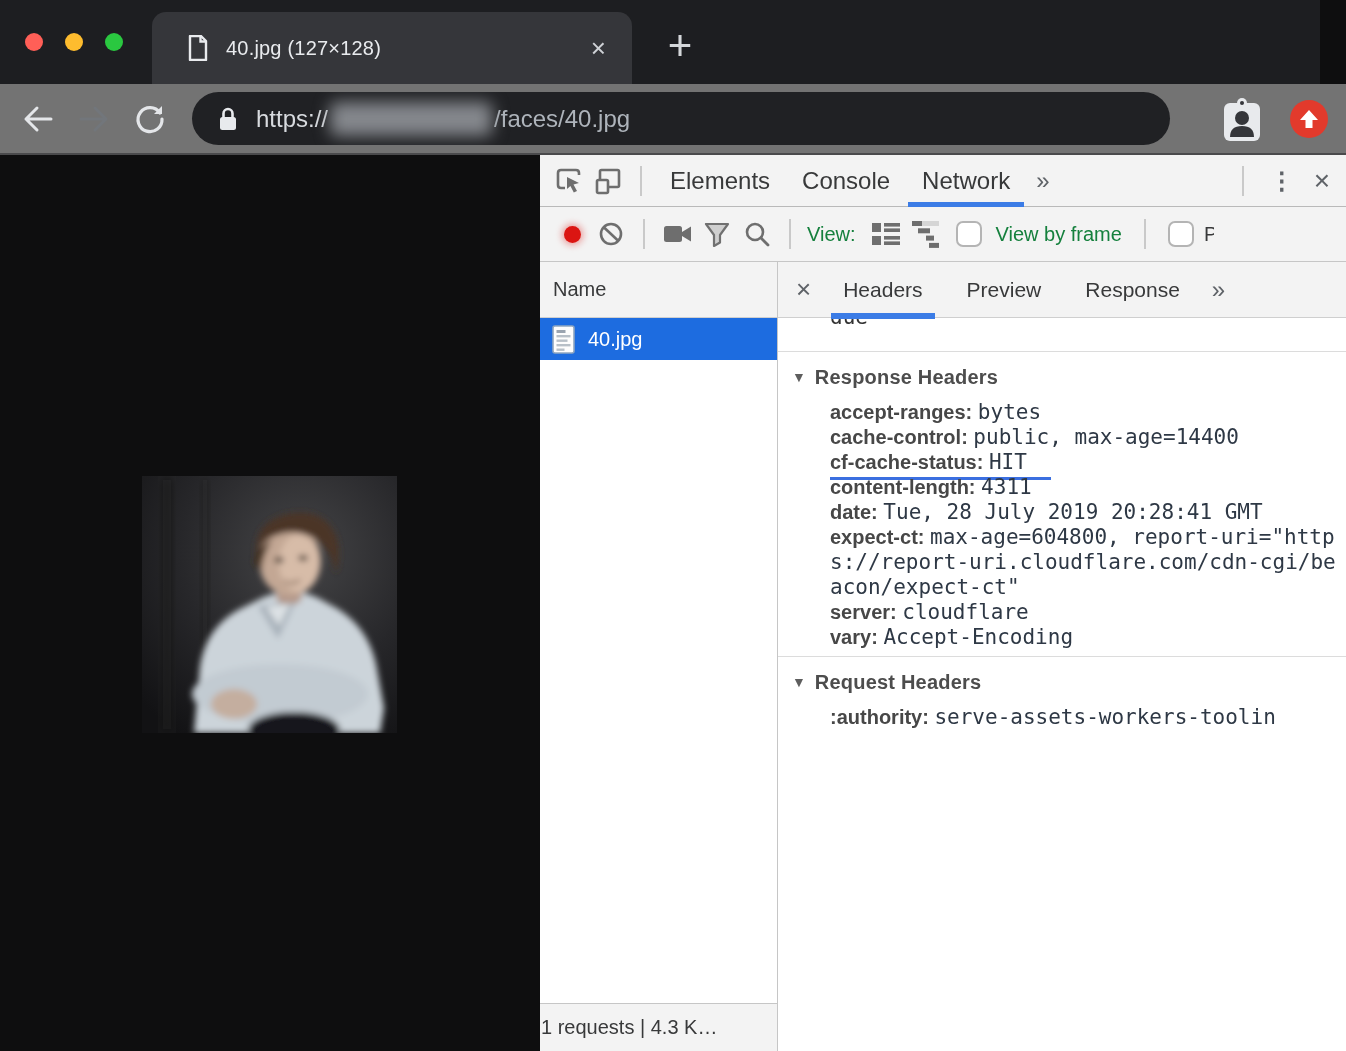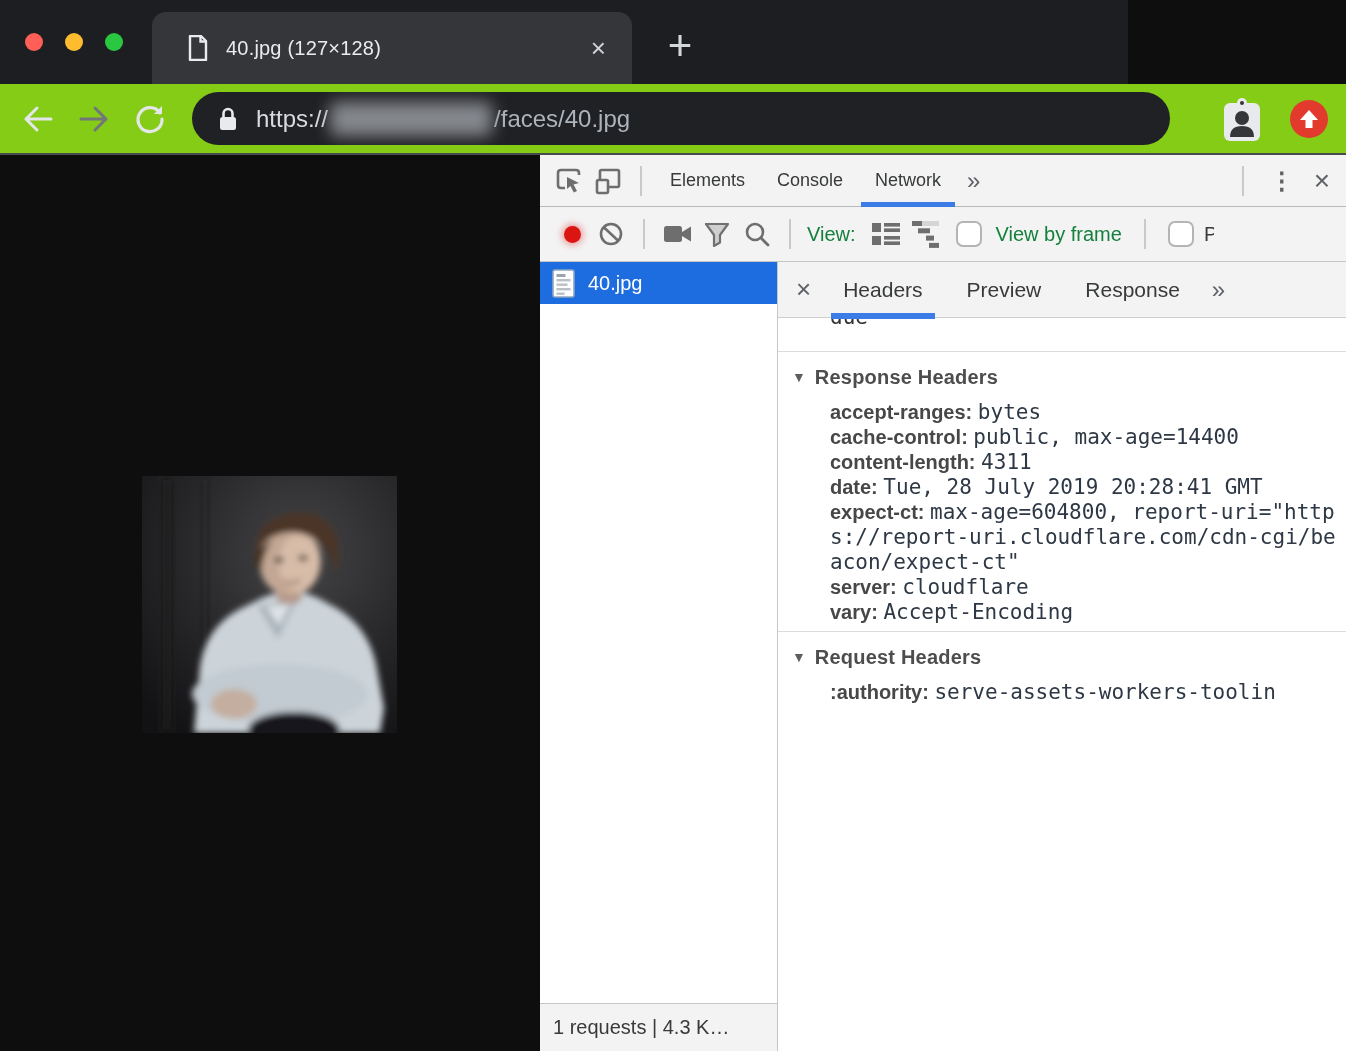--- a/index.html
+++ b/index.html
@@ -1,34 +1,34 @@
 <!DOCTYPE html>
 <html><head>
 <meta charset="utf-8">
 <style>
   * { margin:0; padding:0; box-sizing:border-box; }
   html,body { width:1346px; height:1051px; }
   body { font-family:"Liberation Sans", sans-serif; position:relative; overflow:hidden; background:#0e0e0f; }
 
   
-  .tabstrip { position:absolute; left:0; top:0; width:1128px; height:84px; background:#1d1e21; }
+  .tabstrip { position:absolute; left:0; top:0; width:1320px; height:84px; background:#1d1e21; }
   .traffic { position:absolute; top:33px; width:18px; height:18px; border-radius:50%; }
   .t-red { left:25px; background:#ff5f57; }
   .t-yellow { left:65px; background:#febc2e; }
   .t-green { left:105px; background:#2ac840; }
 
   .tab { position:absolute; left:152px; top:12px; width:480px; height:72px; background:#35363a;
          border-radius:14px 14px 0 0; display:flex; align-items:center; }
   .tab-favicon { margin-left:36px; width:20px; height:26px; }
   .tab-title { margin-left:18px; font-size:20px; color:#e9ebee; letter-spacing:.2px; flex:1; }
   .tab-close { margin-right:26px; color:#cfd2d6; font-size:26px; line-height:26px; cursor:default; }
   .newtab { position:absolute; left:652px; top:18px; width:56px; height:56px; color:#d4d7da;
             font-size:42px; font-weight:300; display:flex; align-items:center; justify-content:center; }
 
-  .toolbar { position:absolute; left:0; top:84px; width:1346px; height:69px; background:#84cc16;
+  .toolbar { position:absolute; left:0; top:84px; width:1346px; height:69px; background:#737373;
              display:flex; align-items:center; }
   .nav-btn { width:56px; height:56px; display:flex; align-items:center; justify-content:center; }
   .nav-back { margin-left:10px; }
   .omnibox { margin-left:14px; width:978px; height:53px; background:#202124; border-radius:27px;
              display:flex; align-items:center; overflow:hidden; }
   .omni-lock { margin-left:26px; }
   .omni-scheme { margin-left:18px; font-size:24px; color:#d8dbdf; }
   .omni-blur { width:162px; height:34px; margin:0 2px; background:#85888d; border-radius:6px; filter:blur(8px); }
   .omni-path { font-size:24px; color:#aeb4bb; }
   .chrome-right { display:flex; align-items:center; margin-left:auto; margin-right:18px; gap:28px; }
@@ -40,41 +40,41 @@
   .page { position:absolute; left:0; top:155px; width:540px; height:896px; background:#0e0e0f; overflow:hidden; }
   .photo { position:absolute; left:142px; top:321px; width:255px; height:257px; overflow:hidden; }
 
   
   .devtools { position:absolute; left:540px; top:155px; width:806px; height:896px; background:#fff;
               color:#333; font-size:19px; }
   .dt-row1 { height:52px; background:#f3f3f3; border-bottom:1px solid #b9b9b9; display:flex; align-items:center; position:relative; }
   .dt-row2 { height:55px; background:#f3f3f3; border-bottom:1px solid #c6c6c6; display:flex; align-items:center; }
   .icon-btn { display:flex; align-items:center; justify-content:center; width:40px; height:40px; }
   .vdiv { width:2px; height:30px; background:#c9c9c9; margin:0 12px; }
-  .dt-tab { position:relative; height:52px; display:flex; align-items:center; padding:0 16px; color:#38393a; font-size:18px;text-align:right; }
+  .dt-tab { position:relative; height:52px; display:flex; align-items:center; padding:0 16px; color:#38393a; font-size:24px;text-align:right; }
   .dt-tab.active::after { content:""; position:absolute; left:2px; right:2px; bottom:0; height:5px; background:#3b7ce6; }
   .dt-more { color:#5f6368; font-size:24px; padding:0 10px; }
   .dt-menu { color:#5f6368; font-size:24px; letter-spacing:0; padding:0 14px; font-weight:bold; }
   .dt-close { color:#5f6368; font-size:28px; padding:0 16px 0 6px; }
   .spacer { flex:1; }
 
   .record-dot { width:17px; height:17px; border-radius:50%; background:#db1512; margin-left:24px;
                 box-shadow:0 0 7px 2px rgba(219,21,18,.4); }
   .view-label { color:#15803d; font-size:20px; margin:0 10px 0 4px; }
   .checkbox { width:26px; height:26px; background:#fff; border:2px solid #b4b4b4; border-radius:7px; margin:0 10px; flex:none; }
   .clip-label { width:10px; overflow:hidden; white-space:nowrap; color:#38393a; font-size:20px; }
 
   .dt-main { display:flex; height:789px; }
   .pane-left { width:238px; border-right:1px solid #c6c6c6; display:flex; flex-direction:column; background:#fff; }
   .col-header { height:56px; background:#f3f3f3; border-bottom:1px solid #cfcfcf; display:flex; align-items:center;
                 padding-left:13px; font-size:20px; color:#38393a; }
   .req-row { height:42px; background:#1d6ce0; color:#fff; display:flex; align-items:center; padding-left:12px; gap:13px; font-size:20px; }
   .pane-left .filler { flex:1; }
   .summary-bar { height:48px; background:#f3f3f3; border-top:1px solid #c6c6c6; display:flex; align-items:center;
-                 padding-left:13px; font-size:20px; color:#38393a; white-space:nowrap; overflow:hidden; }
+                 padding-left:1px; font-size:20px; color:#38393a; white-space:nowrap; overflow:hidden; }
 
   .pane-right { flex:1; display:flex; flex-direction:column; overflow:hidden; }
   .detail-tabs { height:56px; background:#f3f3f3; border-bottom:1px solid #cfcfcf; display:flex; align-items:center; position:relative; }
   .detail-close { color:#5f6368; font-size:26px; margin:0 10px 0 18px; }
   .detail-tab { position:relative; height:56px; display:flex; align-items:center; padding:0 6px; margin:0 16px; color:#38393a; font-size:21px;justify-content:flex-end; }
   .detail-tab.active::after { content:""; position:absolute; left:-6px; right:-6px; bottom:-1px; height:6px; background:#3b7ce6; z-index:2; }
 
   .detail-content { flex:1; background:#fff; overflow:hidden; }
   .frag-clip { height:13px; overflow:hidden; margin-left:52px; }
   .frag-clip span { display:block; margin-top:-13px; font-family:"DejaVu Sans Mono", monospace; font-size:21px; color:#333; }
@@ -279,20 +279,21 @@
     <span class="checkbox"></span>
     <span class="view-label">View by frame</span>
     <div class="vdiv"></div>
     <span class="checkbox"></span>
     <span class="clip-label">P</span>
   </div>
 
   <div class="dt-main">
 
     <div class="pane-left">
+      <div class="col-header">Name</div>
       <div class="req-row">
         <svg width="23" height="29" viewBox="0 0 23 29">
           <rect x="1" y="1" width="21" height="27" rx="2" fill="#fdfdfd" stroke="#8fa6c0" stroke-width="1.6"></rect>
           <rect x="4.5" y="5" width="9" height="3" fill="#9aa4b0"></rect>
           <rect x="4.5" y="10" width="14" height="2.4" fill="#b8c0c8"></rect>
           <rect x="4.5" y="14.5" width="11" height="2.4" fill="#b8c0c8"></rect>
           <rect x="4.5" y="19" width="14" height="2.4" fill="#b8c0c8"></rect>
           <rect x="4.5" y="23.5" width="8" height="2.4" fill="#b8c0c8"></rect>
         </svg>
         <span>40.jpg</span>
@@ -322,20 +323,21 @@
         </div>
         <div class="hsep"></div>
 
         <div class="section-title">
           <span class="tri">▼</span>
           <b>Response Headers</b>
         </div>
         <div class="hdr-list" id="resp-list">
             <div class="hdr-row"><span><span class="hdr-name">accept-ranges: </span><span class="hdr-value">bytes</span></span></div>
             <div class="hdr-row"><span><span class="hdr-name">cache-control: </span><span class="hdr-value">public, max-age=14400</span></span></div>
+            <div class="hdr-row"><span class="hl-underline"><span class="hdr-name">cf-cache-status: </span><span class="hdr-value">HIT</span></span></div>
             <div class="hdr-row"><span><span class="hdr-name">content-length: </span><span class="hdr-value">4311</span></span></div>
             <div class="hdr-row"><span><span class="hdr-name">date: </span><span class="hdr-value">Tue, 28 July 2019 20:28:41 GMT</span></span></div>
             <div class="hdr-row"><span><span class="hdr-name">expect-ct: </span><span class="hdr-value">max-age=604800, report-uri="https://report-uri.cloudflare.com/cdn-cgi/beacon/expect-ct"</span></span></div>
             <div class="hdr-row"><span><span class="hdr-name">server: </span><span class="hdr-value">cloudflare</span></span></div>
             <div class="hdr-row"><span><span class="hdr-name">vary: </span><span class="hdr-value">Accept-Encoding</span></span></div>
           </div>
 
         <div class="hsep2"></div>
         <div class="section-title">
           <span class="tri">▼</span>

